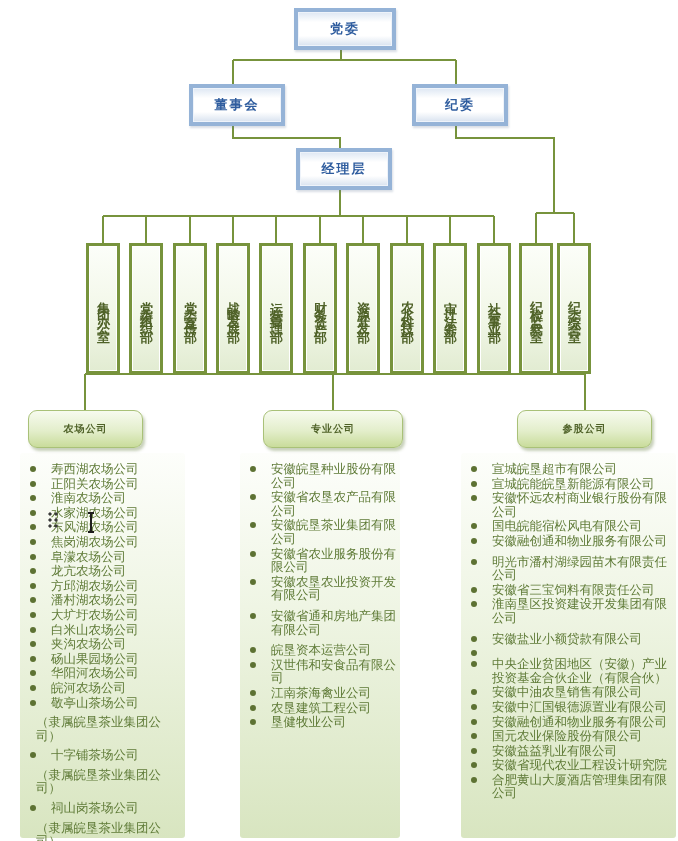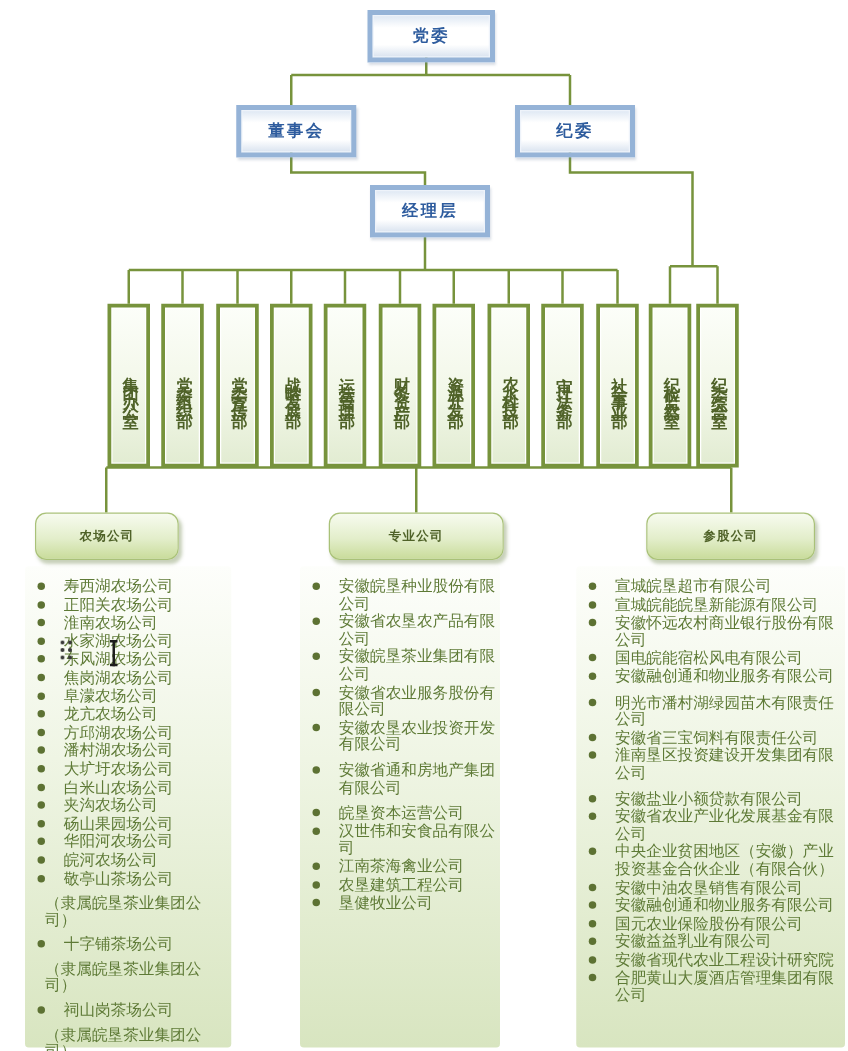--- a/index.html
+++ b/index.html
@@ -367,33 +367,38 @@
         </li>
       <li>
           <div class="row">
             <span class="bullet"></span>
             <span class="t">安徽盐业小额贷款有限公司</span>
           </div>
         </li>
       <li>
           <div class="row">
             <span class="bullet"></span>
-            <span class="t">安徽省农业产业化发展基金有限公司</span>
           </div>
         </li>
       <li>
           <div class="row">
             <span class="bullet"></span>
             <span class="t">中央企业贫困地区（安徽）产业投资基金合伙企业（有限合伙）</span>
           </div>
         </li>
       <li>
           <div class="row">
             <span class="bullet"></span>
             <span class="t">安徽中油农垦销售有限公司</span>
+          </div>
+        </li>
+      <li>
+          <div class="row">
+            <span class="bullet"></span>
+            <span class="t">安徽中汇国银德源置业有限公司</span>
           </div>
         </li>
       <li>
           <div class="row">
             <span class="bullet"></span>
             <span class="t">安徽融创通和物业服务有限公司</span>
           </div>
         </li>
       <li>
           <div class="row">

